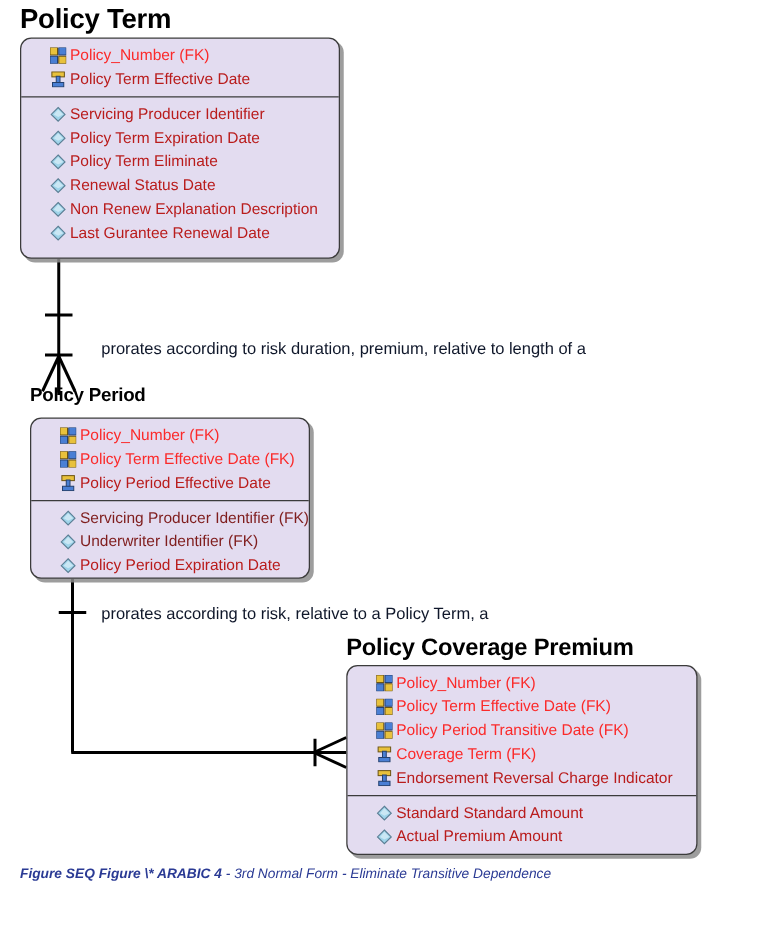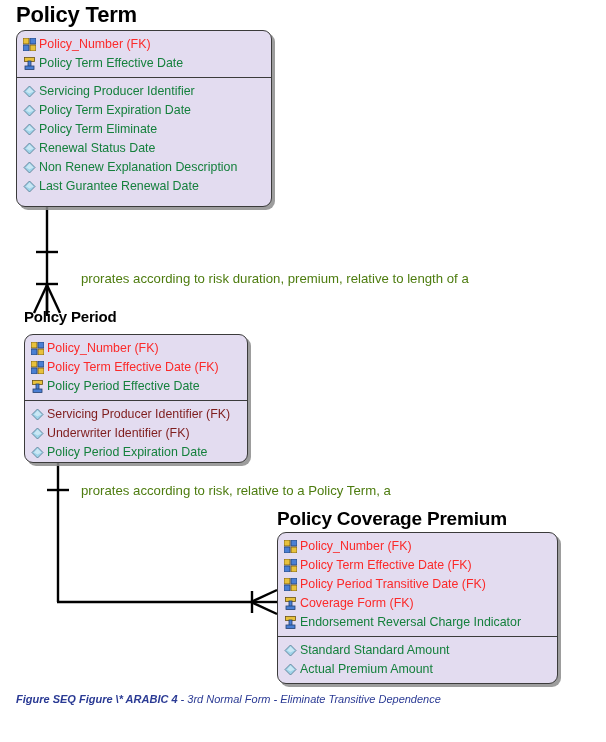--- a/index.html
+++ b/index.html
@@ -57,44 +57,45 @@
   }
   .attr-block {
     padding: 4px 0 5px 0;
   }
   .attr {
     display: flex;
     align-items: center;
     height: 19px;
     padding-left: 6px;
     white-space: nowrap;
+    margin-left: 17px;
   }
   .attr .label {
     font-size: 12.4px;
-    color: #15803d;
+    color: #b91c1c;
     line-height: 19px;
   }
   .attr.fk-key .label { color: #fb2a2a; }
   .attr.fk-nonkey .label { color: #7f1d1d; }
 
   
   .ico {
     width: 13px;
     height: 13px;
     margin-right: 3px;
     flex: 0 0 13px;
     position: relative;
   }
   .ico svg { display: block; }
 
   
   .verb {
     position: absolute;
     font-size: 13.2px;
-    color: #4d7c0f;
+    color: #0f172a;
     white-space: nowrap;
   }
 
   
   #caption {
     position: absolute;
     left: 16px;
     top: 692px;
     width: 580px;
     font-size: 11px;
@@ -336,21 +337,21 @@
         <span class="label">Policy Period Transitive Date (FK)</span>
       </div>
       <div class="attr fk-key">
         <span class="ico">
           <svg width="13" height="13" viewBox="0 0 13 13">
             <rect x="1.5" y="0.5" width="10" height="4" fill="#e8c13c" stroke="#6b5312" stroke-width="0.8"></rect>
             <rect x="5" y="4" width="3" height="5.5" fill="#4a7fd4" stroke="#24406e" stroke-width="0.8"></rect>
             <rect x="2" y="9" width="9" height="3.5" fill="#4a7fd4" stroke="#24406e" stroke-width="0.8"></rect>
           </svg>
         </span>
-        <span class="label">Coverage Form (FK)</span>
+        <span class="label">Coverage Term (FK)</span>
       </div>
       <div class="attr">
         <span class="ico">
           <svg width="13" height="13" viewBox="0 0 13 13">
             <rect x="1.5" y="0.5" width="10" height="4" fill="#e8c13c" stroke="#6b5312" stroke-width="0.8"></rect>
             <rect x="5" y="4" width="3" height="5.5" fill="#4a7fd4" stroke="#24406e" stroke-width="0.8"></rect>
             <rect x="2" y="9" width="9" height="3.5" fill="#4a7fd4" stroke="#24406e" stroke-width="0.8"></rect>
           </svg>
         </span>
         <span class="label">Endorsement Reversal Charge Indicator</span>

